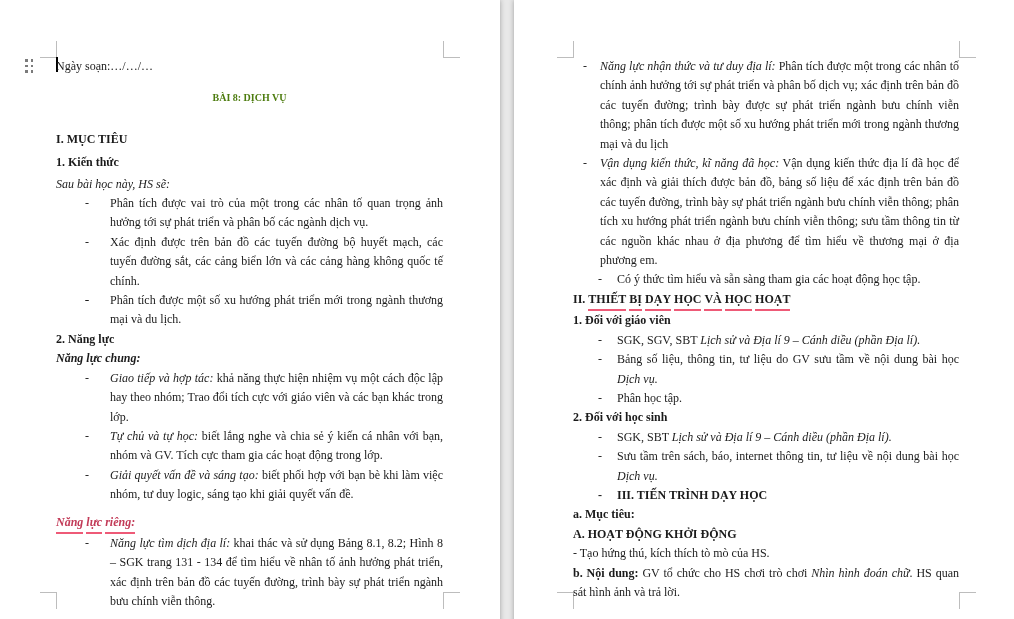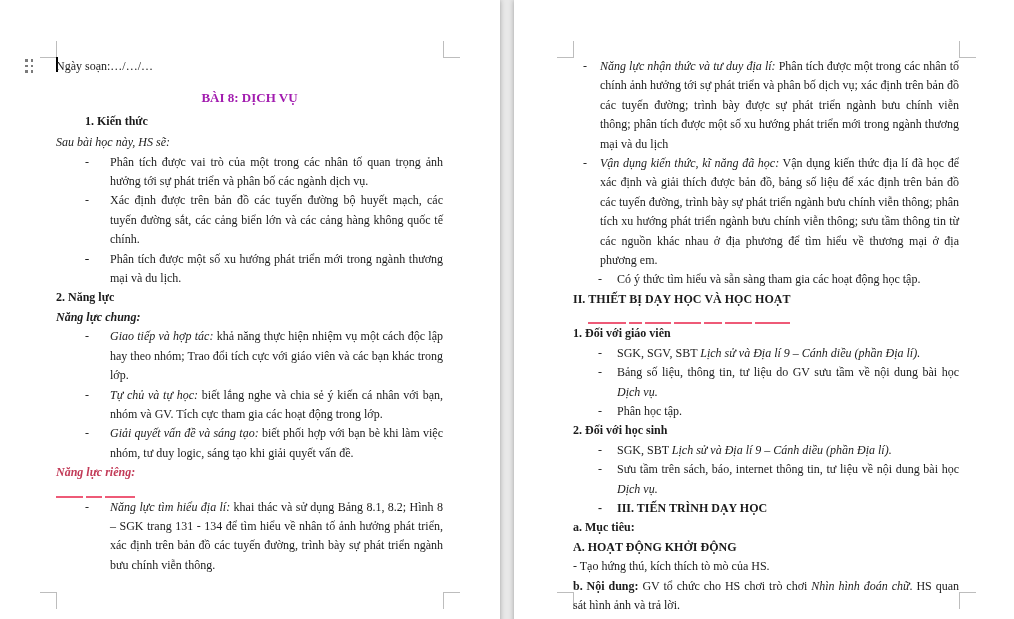--- a/index.html
+++ b/index.html
@@ -21,39 +21,39 @@
     font-size:12px;line-height:19.4px;text-align:justify;
   }
   #page-left .content{left:56px;width:387px;}
   #page-right .content{left:59px;width:386px;}
 
   p{margin:0;}
   .b{font-weight:bold;}
   .i{font-style:italic;}
   .bi{font-weight:bold;font-style:italic;}
   .title{
-    text-align:center;font-weight:bold;color:#a21caf;font-size:13px;
+    text-align:center;font-weight:bold;color:#4d7c0f;font-size:10px;
   }
-  .pink{color:#c23a57;}
-  .u-pink .w{display:inline-block;border-bottom:2.5px solid #ee5a77;padding-bottom:13px;}
+  .pink{color:#c23a57;margin-top:8px;}
+  .u-pink .w{display:inline-block;border-bottom:2.5px solid #ee5a77;padding-bottom:0;}
 
   
   .li{position:relative;}
   .li .dash{position:absolute;}
   .li-l{padding-left:54px;}        
   .li-l .dash{left:29px;}
   .li-a{padding-left:27px;}        
   .li-a .dash{left:10px;}
   .li-b{padding-left:44px;}        
   .li-b .dash{left:25px;}
 
   .mt-date {margin-top:8.5px;}
   .mt-title{margin-top:12px;}
   .mt-h1   {margin-top:22px;}
-  .mt-h2   {margin-top:4px;margin-left:29px;}
+  .mt-h2   {margin-top:4px;}
   .mt-intro{margin-top:2px;font-style:italic;}
 
   
   .mark{position:absolute;width:16px;height:16px;border:0 solid #bdbdbd;}
   .mark.tl{border-right-width:1px;border-bottom-width:1px;}
   .mark.tr{border-left-width:1px;border-bottom-width:1px;}
   .mark.bl{border-right-width:1px;border-top-width:1px;}
   .mark.br{border-left-width:1px;border-top-width:1px;}
 
   
@@ -79,20 +79,21 @@
       <span></span>
       <span></span>
       <span></span>
   </div>
   <div class="caret"></div>
 
   <div class="content">
     <p>Ngày soạn:…/…/…</p>
     <p class="title mt-title">BÀI 8: DỊCH VỤ</p>
 
+    <p class="b mt-h1">I. MỤC TIÊU</p>
     <p class="b mt-h2">1. Kiến thức</p>
     <p class="i mt-intro">Sau bài học này, HS sẽ:</p>
 
     <div class="li li-l">
       <span class="dash">-</span>
       <span>Phân tích được vai trò của một trong các nhân tố quan trọng ảnh hưởng tới sự phát triển và phân bố các ngành dịch vụ.</span>
     </div>
     <div class="li li-l">
       <span class="dash">-</span>
       <span>Xác định được trên bản đồ các tuyến đường bộ huyết mạch, các tuyến đường sắt, các cảng biển lớn và các cảng hàng không quốc tế chính.</span>
@@ -118,21 +119,21 @@
     </div>
     <div class="li li-l">
       <span class="dash">-</span>
       <span class="i">Giải quyết vấn đề và sáng tạo:</span><span> biết phối hợp với bạn bè khi làm việc nhóm, tư duy logic, sáng tạo khi giải quyết vấn đề.</span>
     </div>
 
     <p class="bi pink u-pink"><span class="w">Năng</span> <span class="w">lực</span> <span class="w">riêng:</span></p>
 
     <div class="li li-l">
       <span class="dash">-</span>
-      <span class="i">Năng lực tìm hiểu địa lí:</span><span> khai thác và sử dụng Bảng 8.1, 8.2; Hình 8 – SGK trang 131 - 134 để tìm hiểu về nhân tố ảnh hưởng phát triển, xác định trên bản đồ các tuyến đường, trình bày sự phát triển ngành bưu chính viễn thông.</span>
+      <span class="i">Năng lực tìm dịch địa lí:</span><span> khai thác và sử dụng Bảng 8.1, 8.2; Hình 8 – SGK trang 131 - 134 để tìm hiểu về nhân tố ảnh hưởng phát triển, xác định trên bản đồ các tuyến đường, trình bày sự phát triển ngành bưu chính viễn thông.</span>
     </div>
   </div>
 </div>
 
 <div class="page" id="page-right">
   <div class="mark tl" style="left:43px;top:41px;"></div>
   <div class="mark tr" style="left:445px;top:41px;"></div>
   <div class="mark bl" style="left:43px;top:592px;"></div>
   <div class="mark br" style="left:445px;top:592px;"></div>
 

